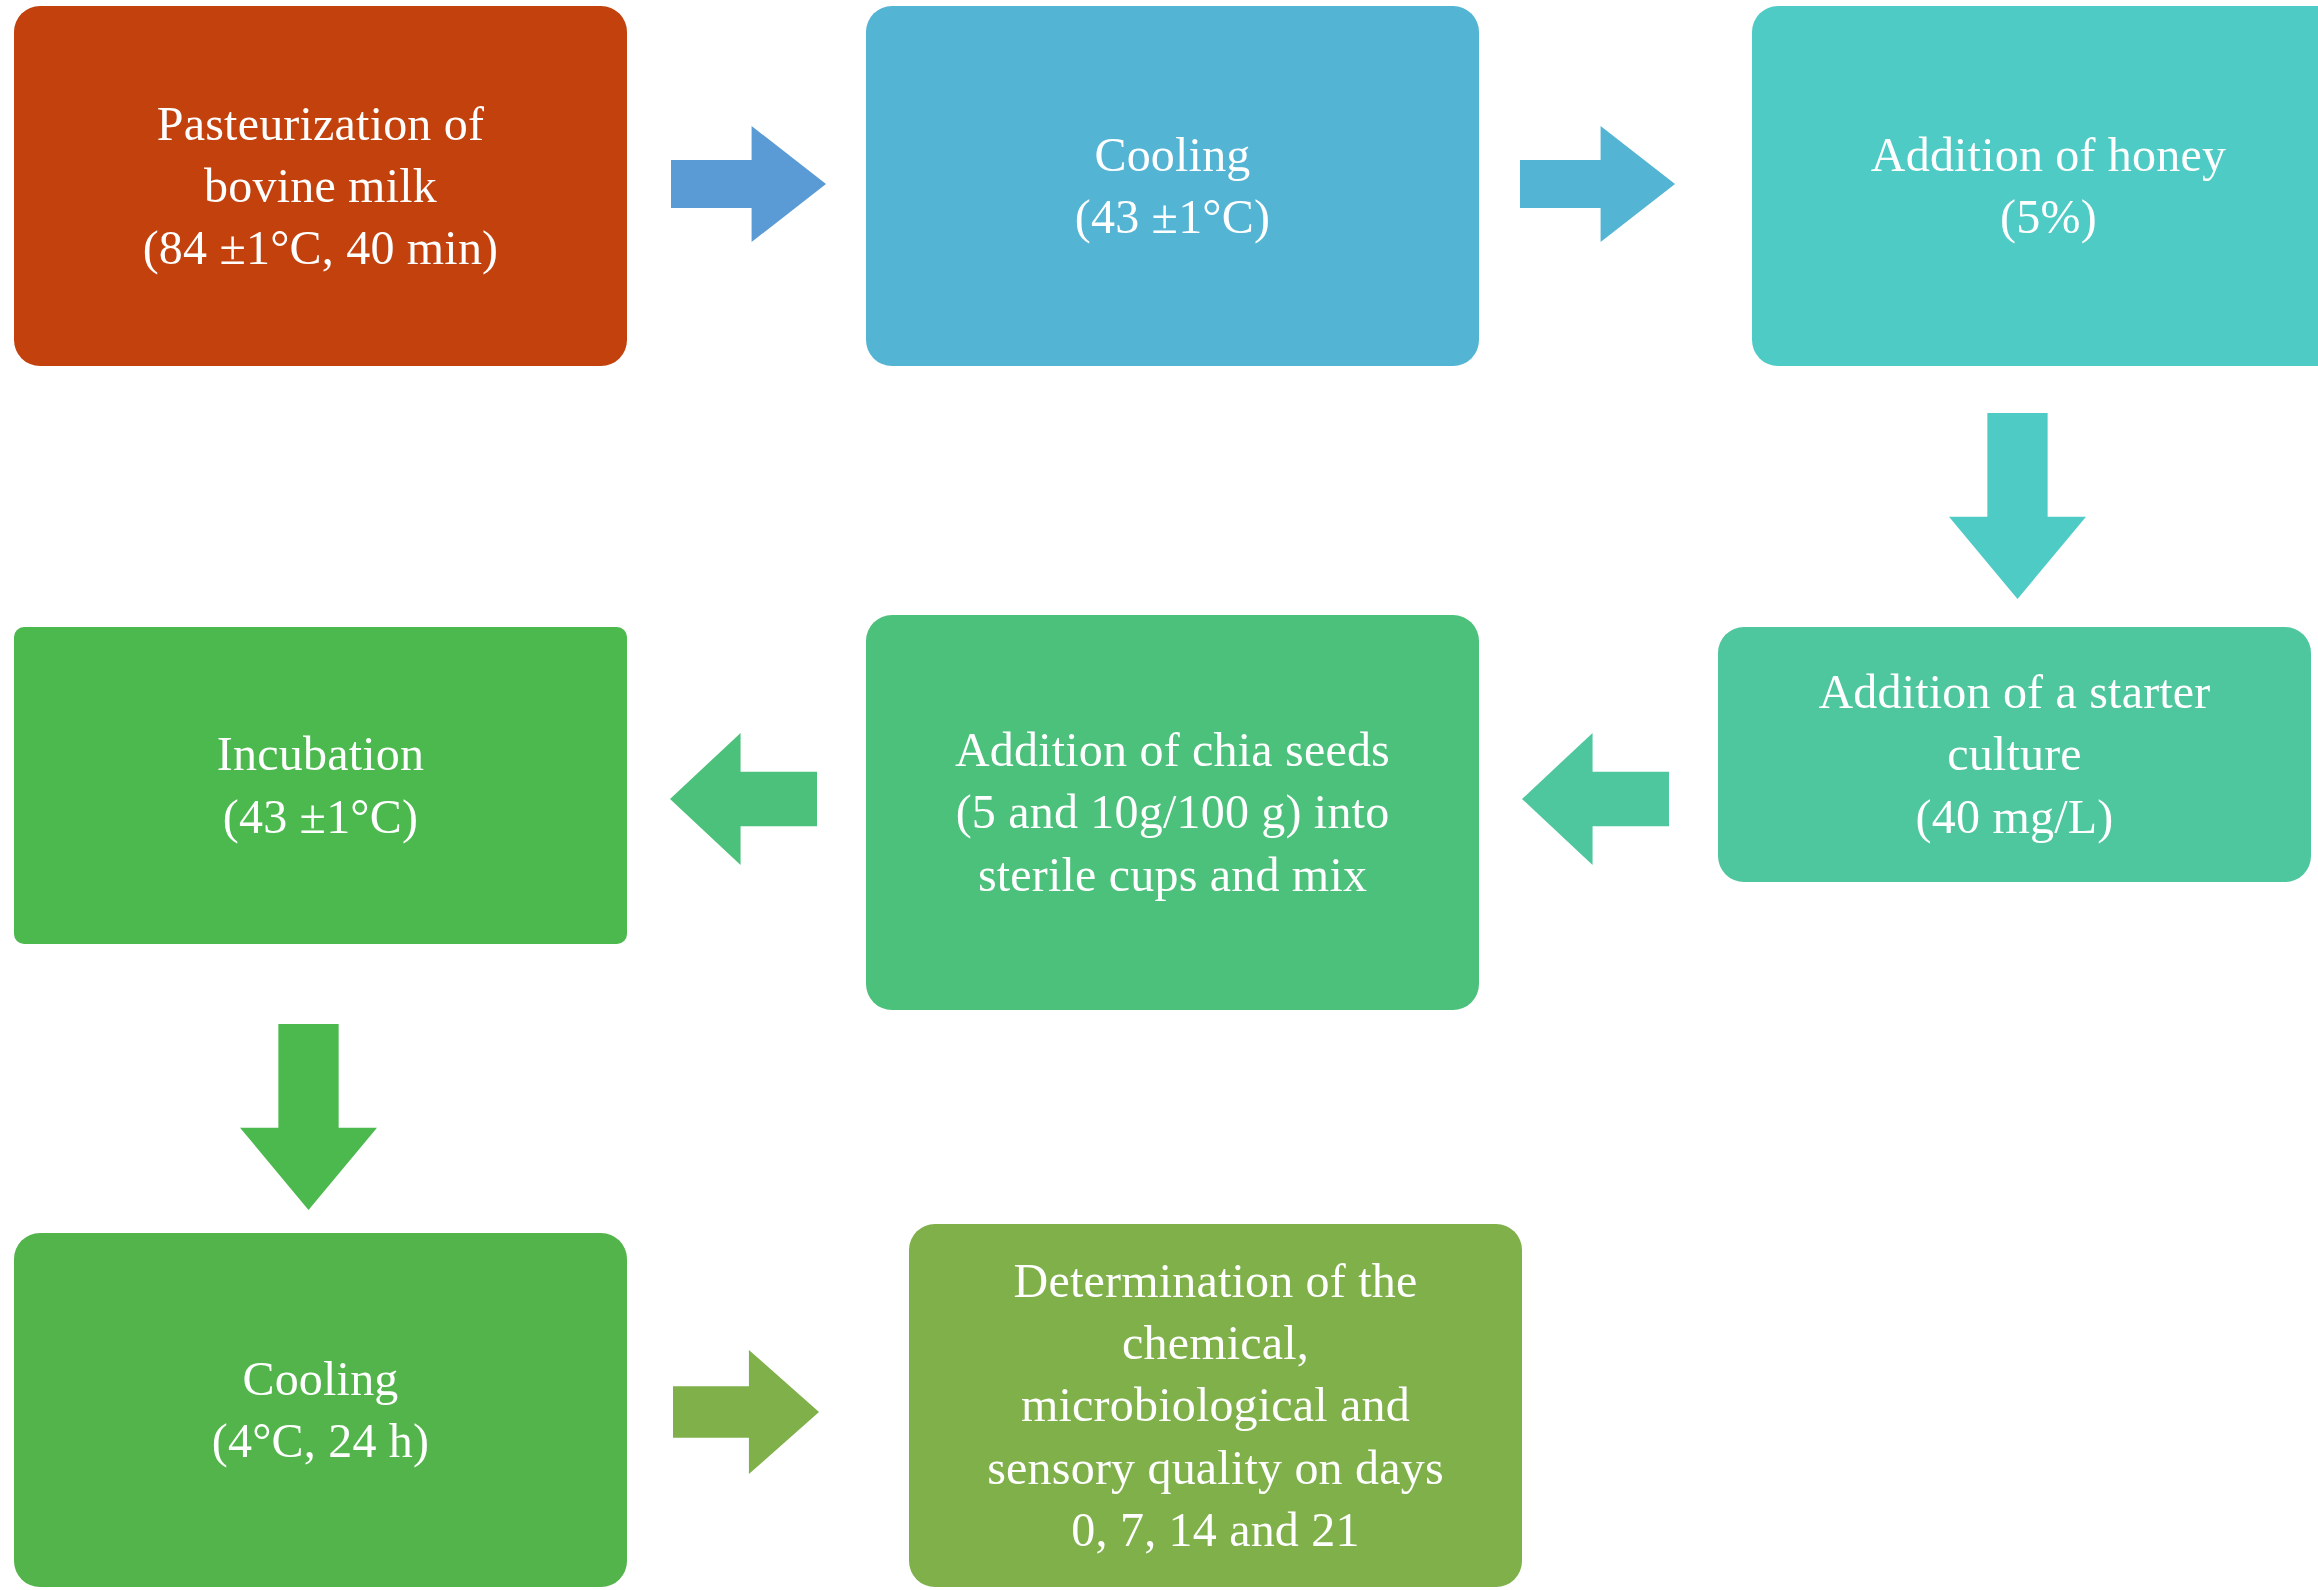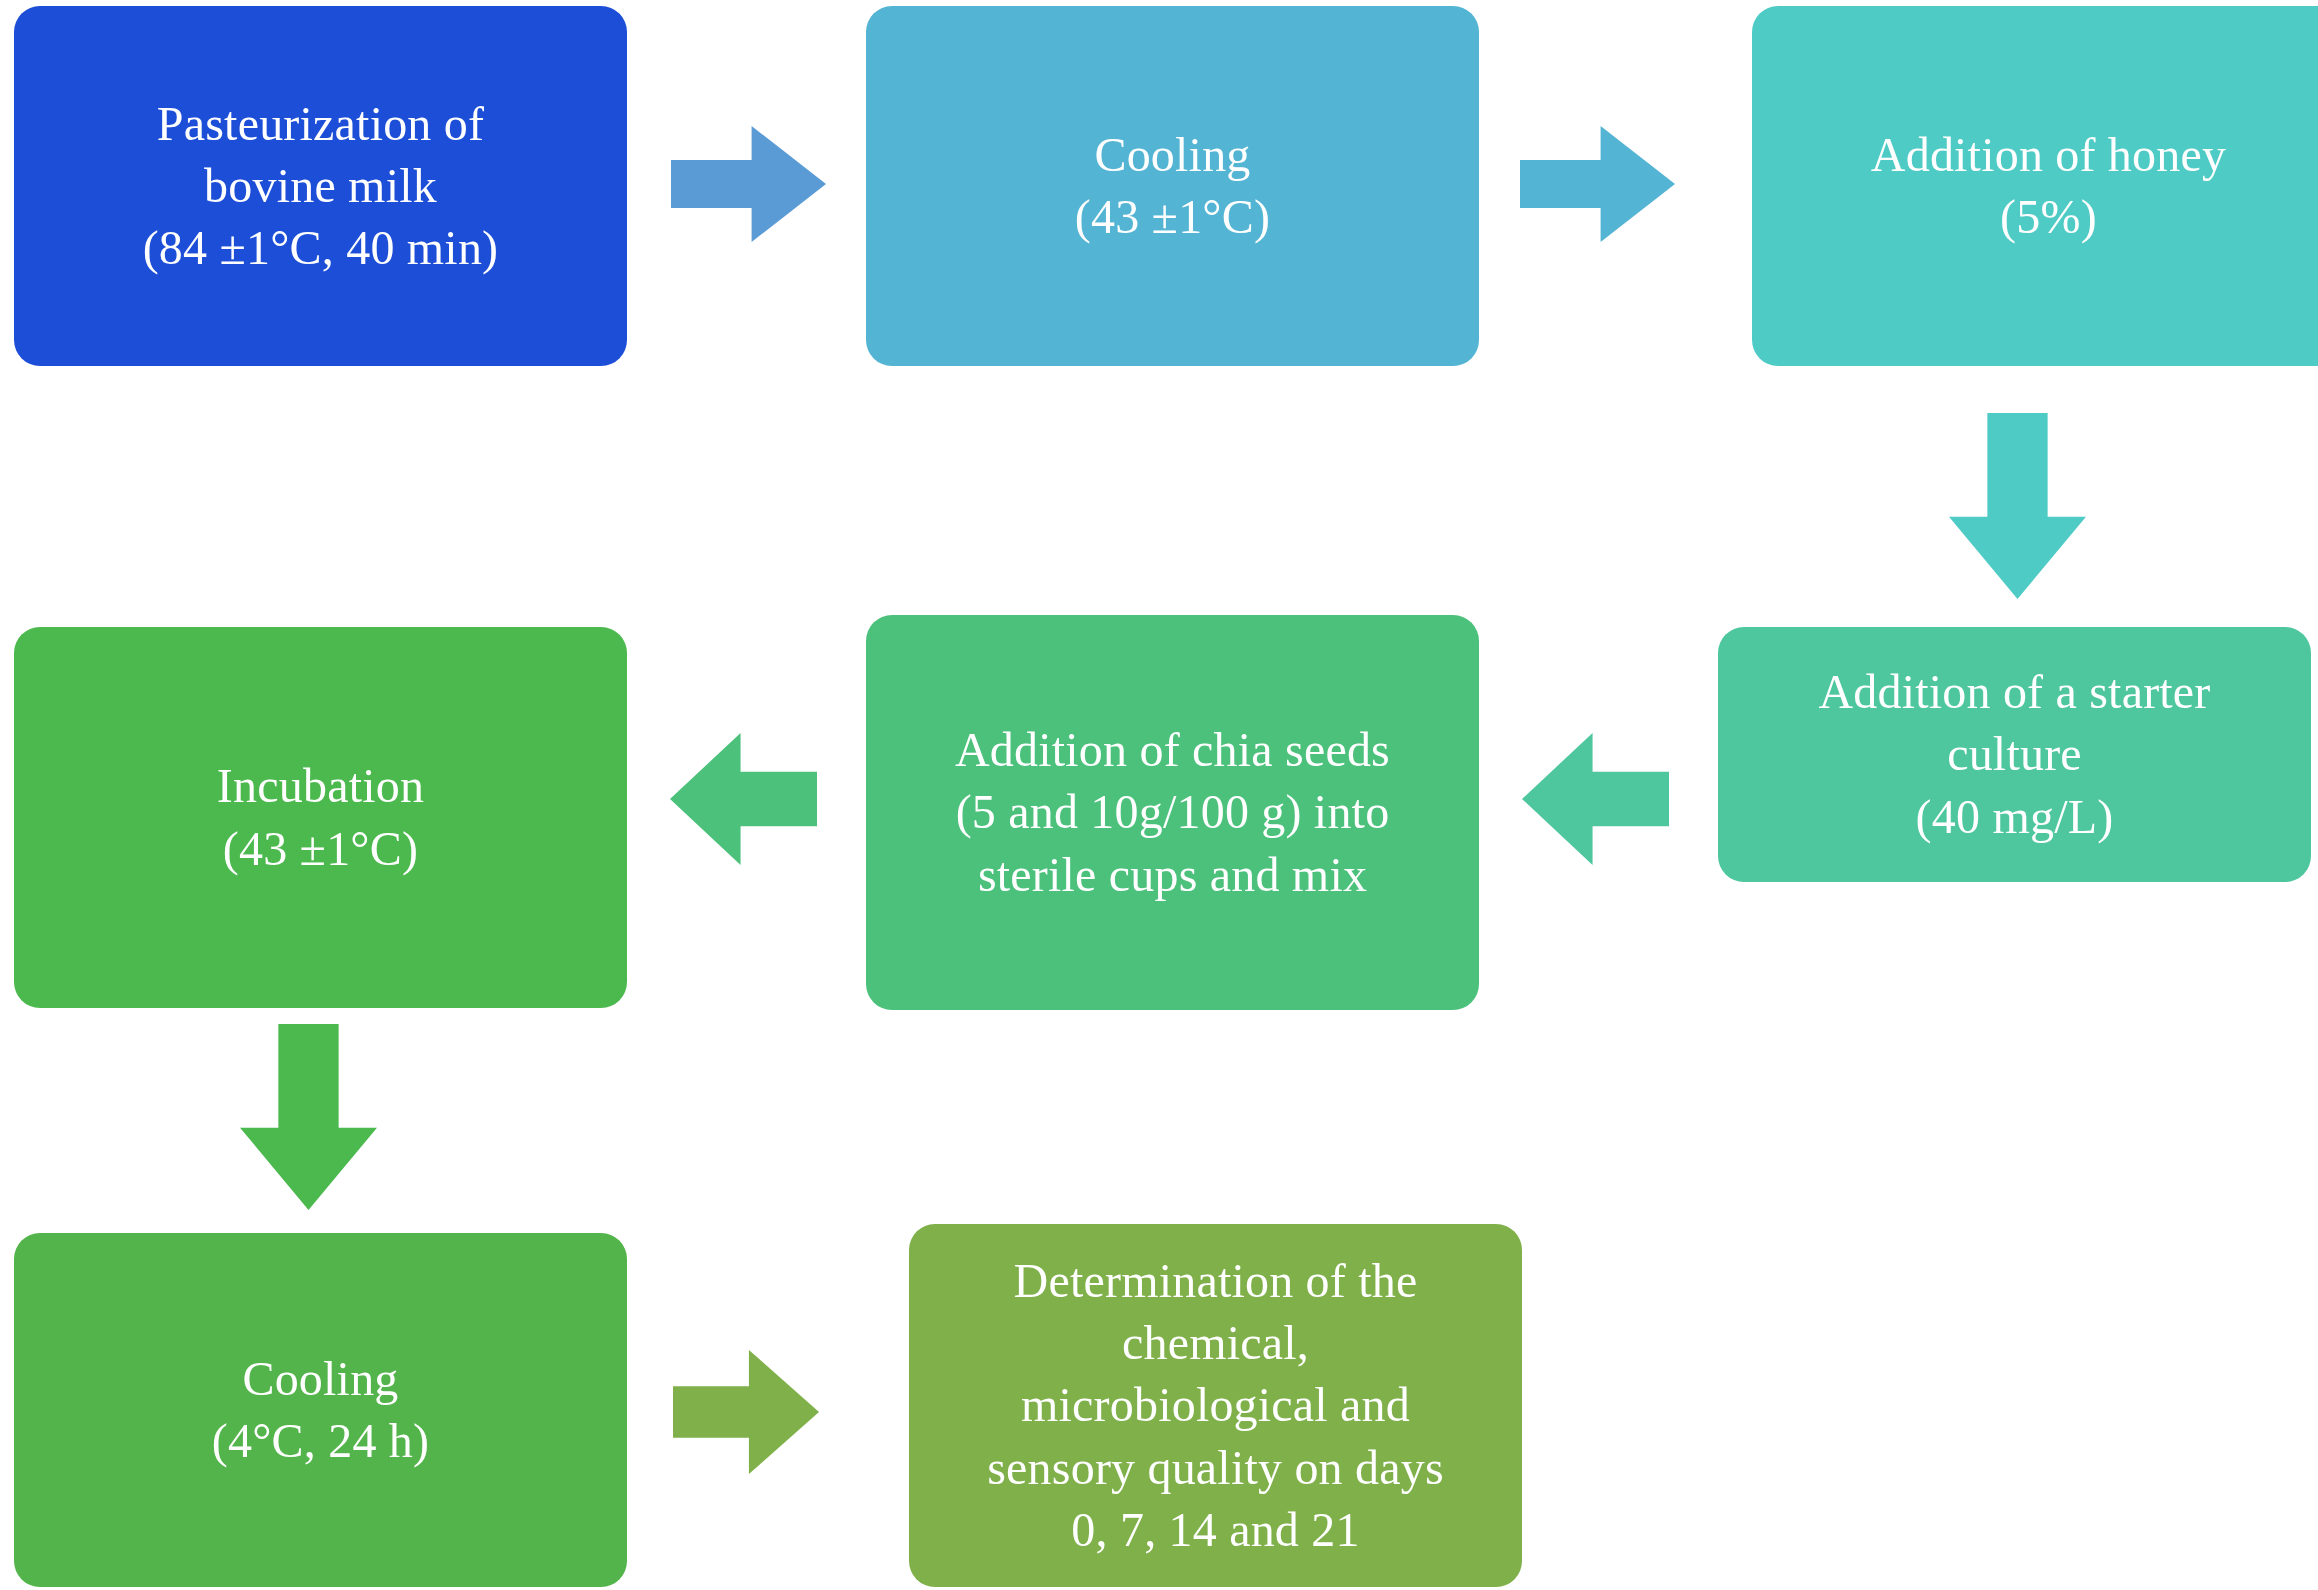--- a/index.html
+++ b/index.html
@@ -15,21 +15,21 @@
     padding:0 20px;box-sizing:border-box;
   }
   .node .txt{white-space:pre-line;display:block;width:100%;}
 
   
   #n-pasteurization{left:14px;  top:6.2px;   width:613px; height:360px;}
   #n-cooling1     {left:866px; top:6.2px;   width:613px; height:360px;}
   #n-honey        {left:1718px; top:6.2px;   width:593px; height:360px;margin-left:34px;}
 
   
-  #n-incubation   {left:14px;  top:627px;  width:613px; height:381px;}
+  #n-incubation   {left:14px;  top:627px;  width:613px; height:317px;border-radius:10px;}
   #n-chia         {left:866px;top:615px;  width:613px; height:395px;}
   #n-starter      {left:1718px;top:627px;  width:593px; height:255px;}
 
   
   #n-cooling2     {left:14px;  top:1233px; width:613px; height:354px;}
   #n-determination{left:866px;top:1224px; width:613px; height:363px;margin-left:43px;}
 
   
   .arrow{position:absolute;}
   .arrow svg{display:block;width:100%;height:100%;}
@@ -38,21 +38,21 @@
   #a-2{left:1520px; top:126px; width:155px; height:116px;}
   #a-3{left:1949px; top:413px; width:137px; height:186px;}
   #a-4{left:1522px; top:733px; width:147px; height:132px;}
   #a-5{left:670px;  top:733px; width:147px; height:132px;}
   #a-6{left:240px;  top:1024px;width:137px; height:186px;}
   #a-7{left:673px;  top:1350px;width:146px; height:124px;}
 </style>
 </head>
 <body>
 
-<div class="node" id="n-pasteurization" style="background:#1d4ed8">
+<div class="node" id="n-pasteurization" style="background:#c2410c">
   <span class="txt">Pasteurization of
 bovine milk
 (84 ±1°C, 40 min)</span>
 </div>
 
 <div class="node" id="n-cooling1" style="background:#53b4d3">
   <span class="txt">Cooling
 (43 ±1°C)</span>
 </div>
 

